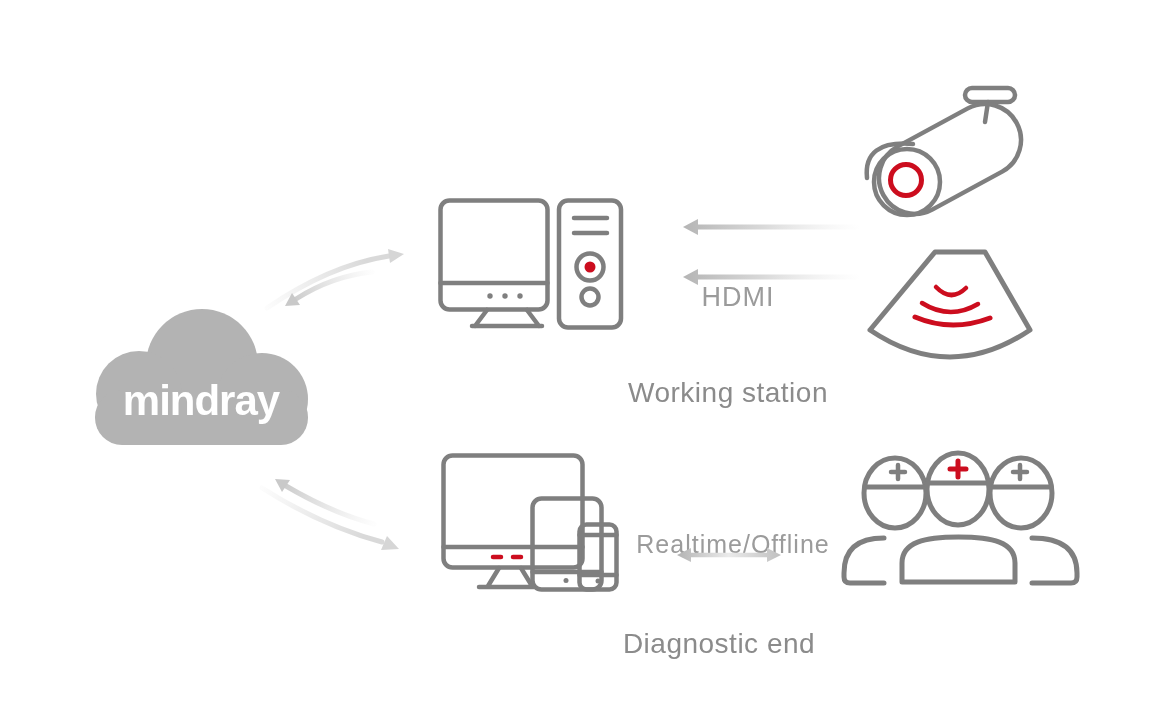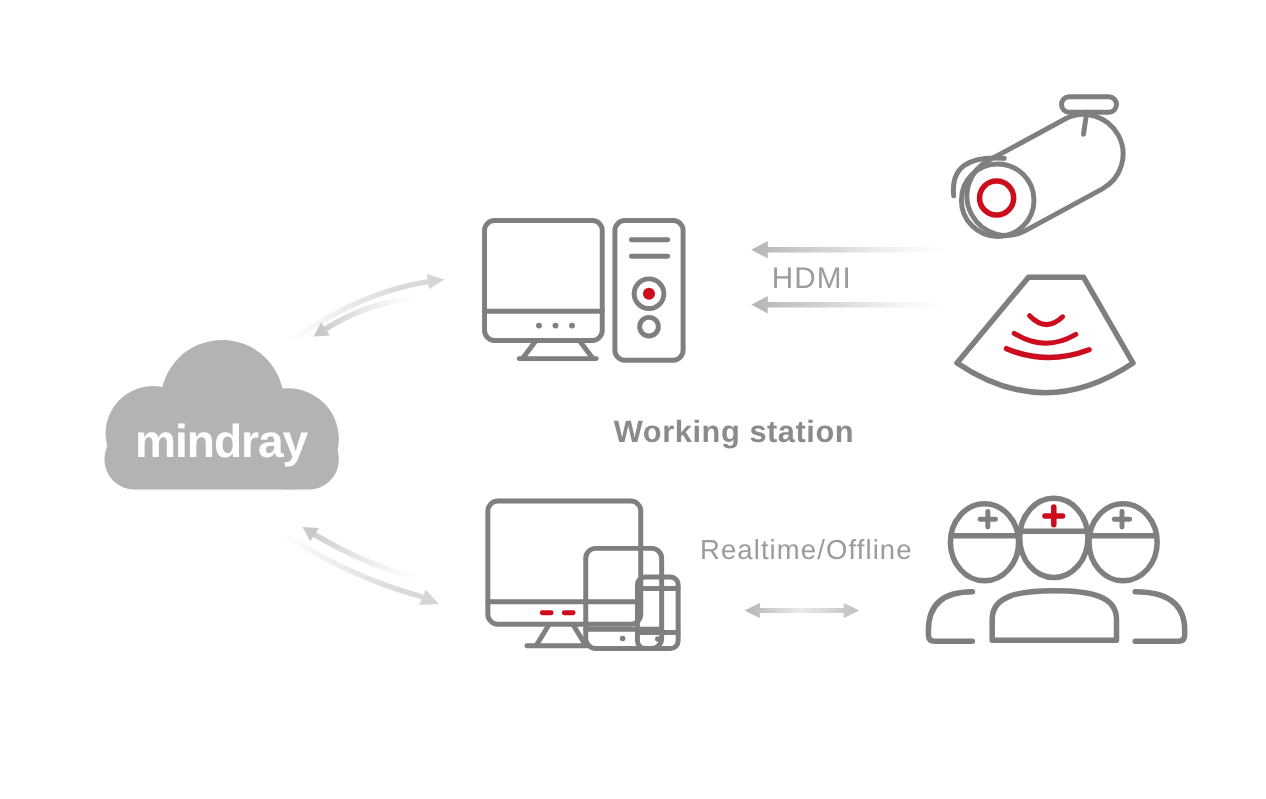--- a/index.html
+++ b/index.html
@@ -14,27 +14,27 @@
   html,body{margin:0;padding:0;background:#fff;}
   .stage{
     position:relative;width:1151px;height:726px;background:#fff;overflow:hidden;
     font-family:"Liberation Sans",sans-serif;
   }
   .abs{position:absolute;}
   .label{
     color:var(--label-gray);
     font-size:28px;
     letter-spacing:.5px;
-    text-align:left;
-    font-weight:bold;
+    text-align:center;
   }
   .conn-label{
     color:var(--connection-gray);
     text-align:center;
     letter-spacing:1px;
+    margin-top:44px;
   }
   svg{display:block;overflow:visible;}
   .outline{stroke:var(--outline-gray);fill:none;stroke-linecap:round;stroke-linejoin:round;}
   .red-stroke{stroke:var(--accent-red);fill:none;stroke-linecap:round;}
 </style>
 </head>
 <body>
 
 <div class="stage">
 
@@ -191,14 +191,15 @@
       <path class="outline" stroke-width="5" d="M 197 138 H 236 Q 242 138 242 132 V 128 Q 242 93 197 93"></path>
     </g>
     <g>
       <ellipse class="outline" cx="123" cy="44" rx="31" ry="36" stroke-width="5" fill="#fff"></ellipse>
       <line class="outline" x1="93" y1="38" x2="153" y2="38" stroke-width="5"></line>
       <path class="red-stroke" stroke-width="5" d="M 123 16 V 32 M 115 24 H 131"></path>
       <path class="outline" stroke-width="5" fill="#fff" d="M 67 137 L 67 118 C 67 97 90 92 123.5 92 C 157 92 180 97 180 118 L 180 137 Z"></path>
     </g>
   </svg>
 
+  <div class="abs label" style="left:549px;top:628px;width:340px;">Diagnostic end</div>
 
 </div>
 
 </body></html>

